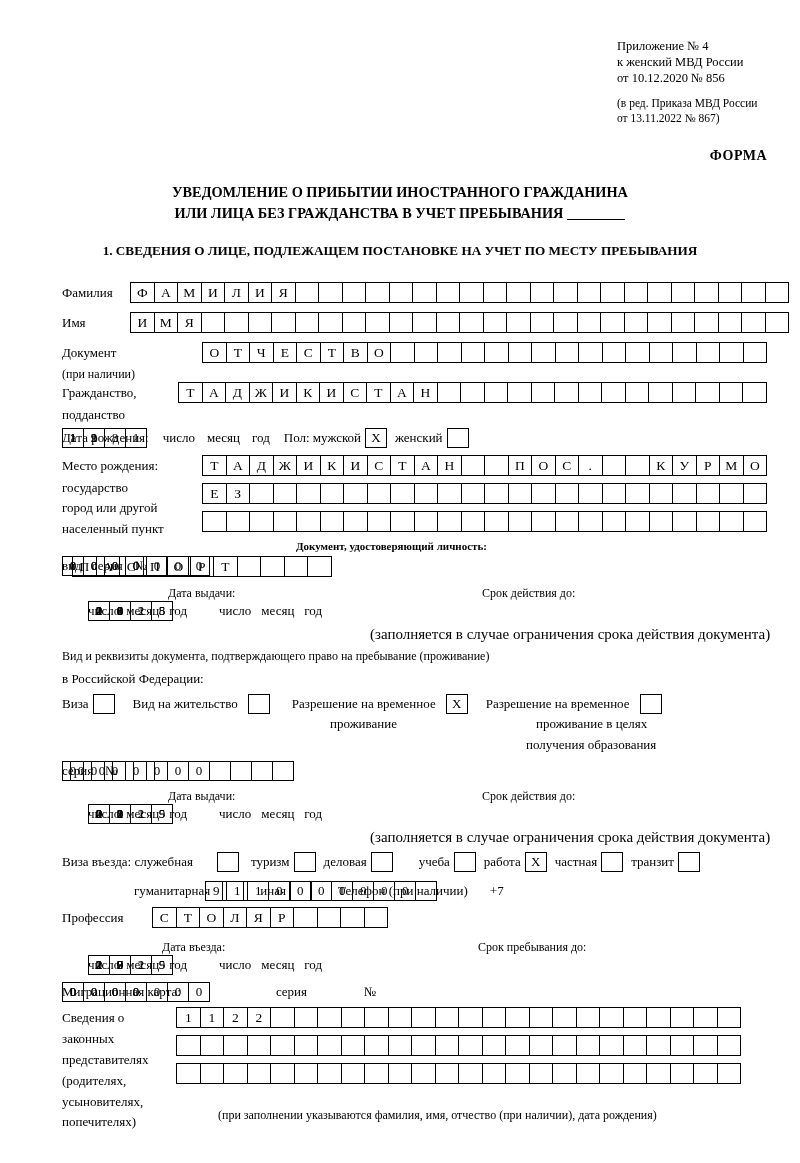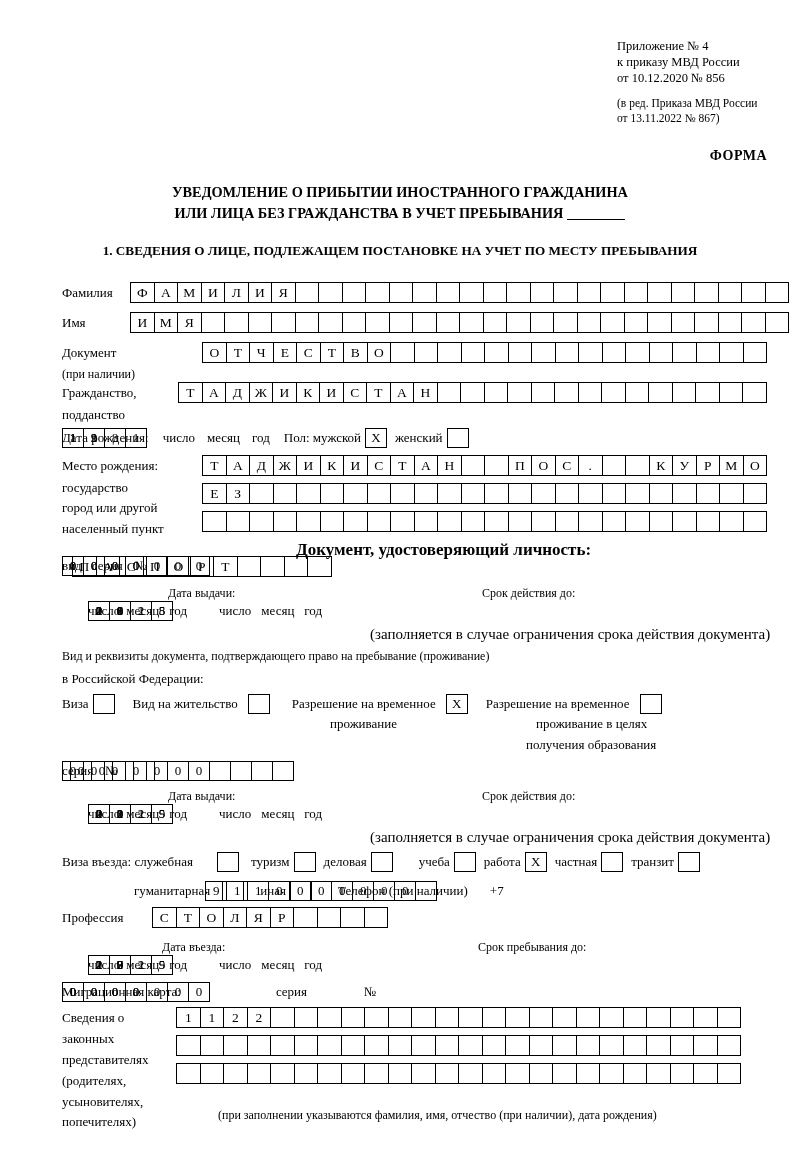--- a/index.html
+++ b/index.html
@@ -10,41 +10,41 @@
   .hdr .l{white-space:nowrap;}
   .hdr .sub{margin-top:10px;font-size:11.5px;line-height:15px;}
   .forma{position:absolute;right:33px;top:148px;font-weight:bold;font-size:14px;letter-spacing:.5px;}
 
   .title{position:absolute;left:0;right:0;top:182px;text-align:center;font-weight:bold;font-size:14.3px;line-height:21px;}
   .title .u{display:inline-block;border-bottom:1px solid #000;width:58px;vertical-align:-2px;margin-left:4px;}
   .sect1{position:absolute;left:0;right:0;top:243px;text-align:center;font-weight:bold;font-size:13.2px;}
 
   .lbl{position:absolute;font-size:13px;white-space:nowrap;}
   .lbl.sm{font-size:12px;}
-  .lbl.b{font-weight:bold;font-size:17px;}
+  .lbl.b{font-weight:bold;font-size:11px;}
 
   .row{position:absolute;display:flex;}
   .cell{width:24.5px;height:21px;border:1px solid #000;box-sizing:border-box;margin-right:-1px;
         font-size:13.5px;line-height:19px;text-align:center;font-family:"Liberation Serif",serif;}
   .cellsm{width:22px;height:20px;border:1px solid #000;box-sizing:border-box;margin-right:-1px;
         font-size:13px;line-height:18px;text-align:center;}
   .box{width:22px;height:20px;border:1px solid #000;box-sizing:border-box;display:inline-block;
        font-size:13px;line-height:18px;text-align:center;vertical-align:middle;}
   .note{position:absolute;font-size:15px;}
   .inline{position:absolute;font-size:13px;display:flex;align-items:center;white-space:nowrap;}
   .inline span.t{margin:0 4px;}
 </style>
 </head>
 <body>
 
 <div class="page">
 
   <div class="hdr">
     <div class="l">Приложение № 4</div>
-    <div class="l">к приказу МВД России</div>
+    <div class="l">к женский МВД России</div>
     <div class="l">от 10.12.2020 № 856</div>
     <div class="sub">(в ред. Приказа МВД России</div>
     <div class="sub" style="margin-top:0">от 13.11.2022 № 867)</div>
   </div>
   <div class="forma">ФОРМА</div>
 
   <div class="title">
     <div>УВЕДОМЛЕНИЕ О ПРИБЫТИИ ИНОСТРАННОГО ГРАЖДАНИНА</div>
     <div><span>ИЛИ ЛИЦА БЕЗ ГРАЖДАНСТВА В УЧЕТ ПРЕБЫВАНИЯ</span><span class="u"></span></div>
   </div>

